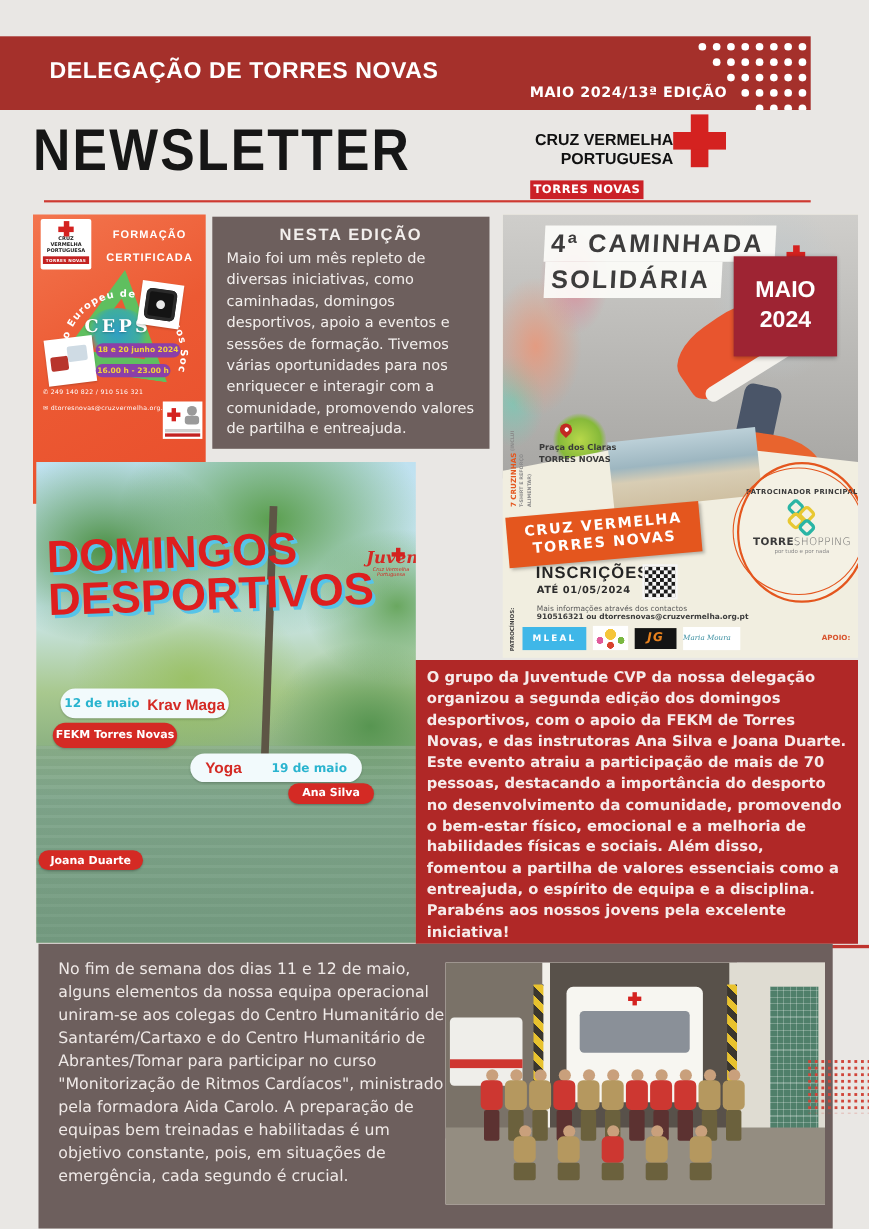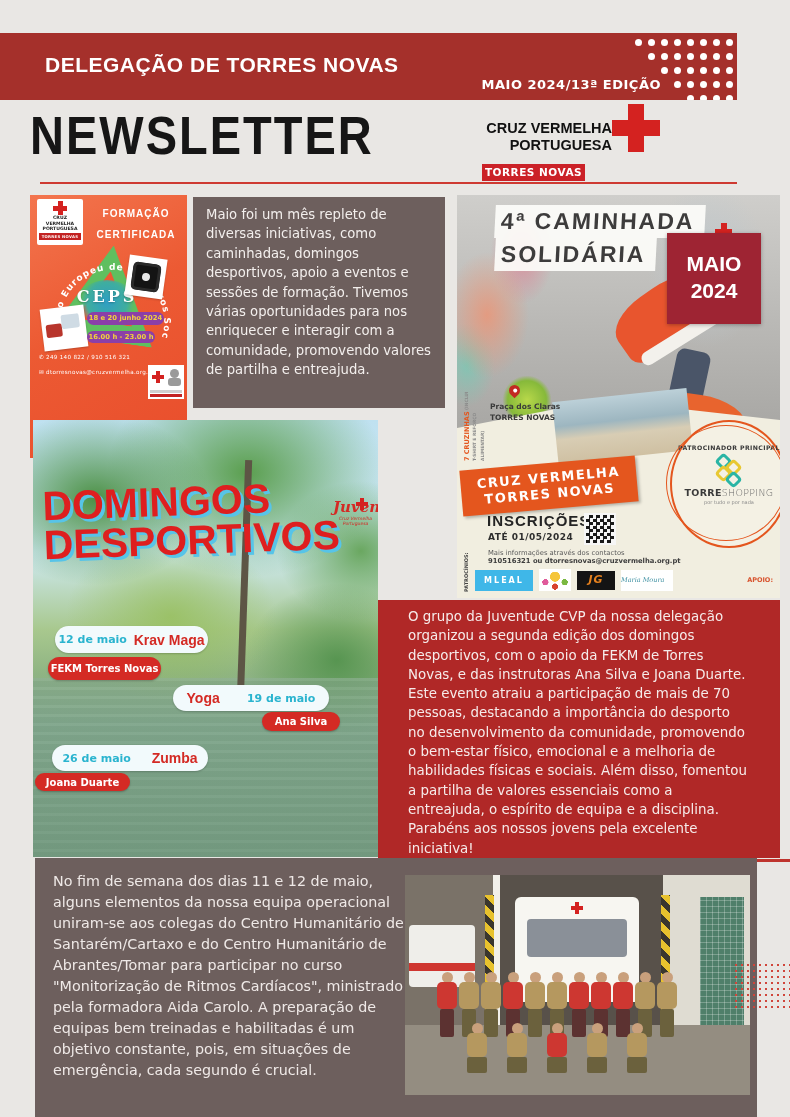--- a/index.html
+++ b/index.html
@@ -197,21 +197,21 @@
           display:flex;align-items:center;justify-content:center;box-shadow:0 1px 2px rgba(0,0,0,.25);}
   .ev1{left:22px;top:206px;width:153px;height:27px;}
   .tg1{left:15px;top:237px;width:113px;height:23px;}
   .ev2{left:140px;top:265px;width:156px;height:26px;}
   .tg2{left:229px;top:292px;width:78px;height:19px;}
   .ev3{left:19px;top:325px;width:156px;height:26px;}
   .tg3{left:2px;top:353px;width:95px;height:18px;}
 
   
   .jblock{left:378px;top:600px;width:402px;height:258px;background:#b02827;color:#f6ebea;
-          padding:7px 30px;box-sizing:border-box;font-size:13.4px;line-height:1.44;}
+          padding:7px 10px;box-sizing:border-box;font-size:13.4px;line-height:1.44;font-weight:bold;}
   .jblock p{margin:0;}
 
   
   .bottom-rule{left:360px;top:859px;width:430px;height:3px;background:#bf342e;}
   .bblock{left:35px;top:858px;width:722px;height:259px;background:#6d5f5d;}
   .btext{left:18px;top:13px;width:362px;color:#efe9e7;font-size:14.3px;line-height:1.47;}
 
   .gphoto{left:370px;top:17px;width:345px;height:220px;background:#e9e6de;overflow:hidden;}
   .gp-garage{left:88px;top:0;width:170px;height:160px;background:#58514a;
              border-left:7px solid #f2f0ea;border-right:7px solid #f2f0ea;}
@@ -352,20 +352,21 @@
     <span>✉</span>
     <span>dtorresnovas@cruzvermelha.org.pt</span>
   </div>
   <div class="abs f-school">
     <span class="cross sc"><span class="v"></span><span class="h"></span></span>
     <span class="fig"></span><span class="l1"></span><span class="l2"></span>
   </div>
 </div>
 
 <div class="abs nesta">
+  <div class="nesta-title">NESTA EDIÇÃO</div>
   <div class="nesta-body">Maio foi um mês repleto de diversas iniciativas, como caminhadas, domingos desportivos, apoio a eventos e sessões de formação. Tivemos várias oportunidades para nos enriquecer e interagir com a comunidade, promovendo valores de partilha e entreajuda.</div>
 </div>
 
 <div class="abs cam">
   <div class="abs cam-photo">
     <span class="abs cam-sock"></span>
     <span class="abs cam-shoe"></span>
     <span class="abs cam-shoe2"></span>
   </div>
   <div class="abs cam-cream"></div>
@@ -437,24 +438,20 @@
   <div class="abs ev-pill ev1">
     <span class="ev-date">12 de maio</span>
     <span class="ev-name">Krav Maga</span>
   </div>
   <div class="abs ev-tag tg1">FEKM Torres Novas</div>
   <div class="abs ev-pill ev2">
     <span class="ev-name">Yoga</span>
     <span class="ev-date">19 de maio</span>
   </div>
   <div class="abs ev-tag tg2">Ana Silva</div>
-  <div class="abs ev-pill ev3">
-    <span class="ev-date">26 de maio</span>
-    <span class="ev-name">Zumba</span>
-  </div>
   <div class="abs ev-tag tg3">Joana Duarte</div>
 </div>
 
 <div class="abs jblock">
   <p>O grupo da Juventude CVP da nossa delegação organizou a segunda edição dos domingos desportivos, com o apoio da FEKM de Torres Novas, e das instrutoras Ana Silva e Joana Duarte. Este evento atraiu a participação de mais de 70 pessoas, destacando a importância do desporto no desenvolvimento da comunidade, promovendo o bem-estar físico, emocional e a melhoria de habilidades físicas e sociais. Além disso, fomentou a partilha de valores essenciais como a entreajuda, o espírito de equipa e a disciplina.</p>
   <p>Parabéns aos nossos jovens pela excelente iniciativa!</p>
 </div>
 
 <div class="abs bottom-rule"></div>
 <div class="abs bblock">

